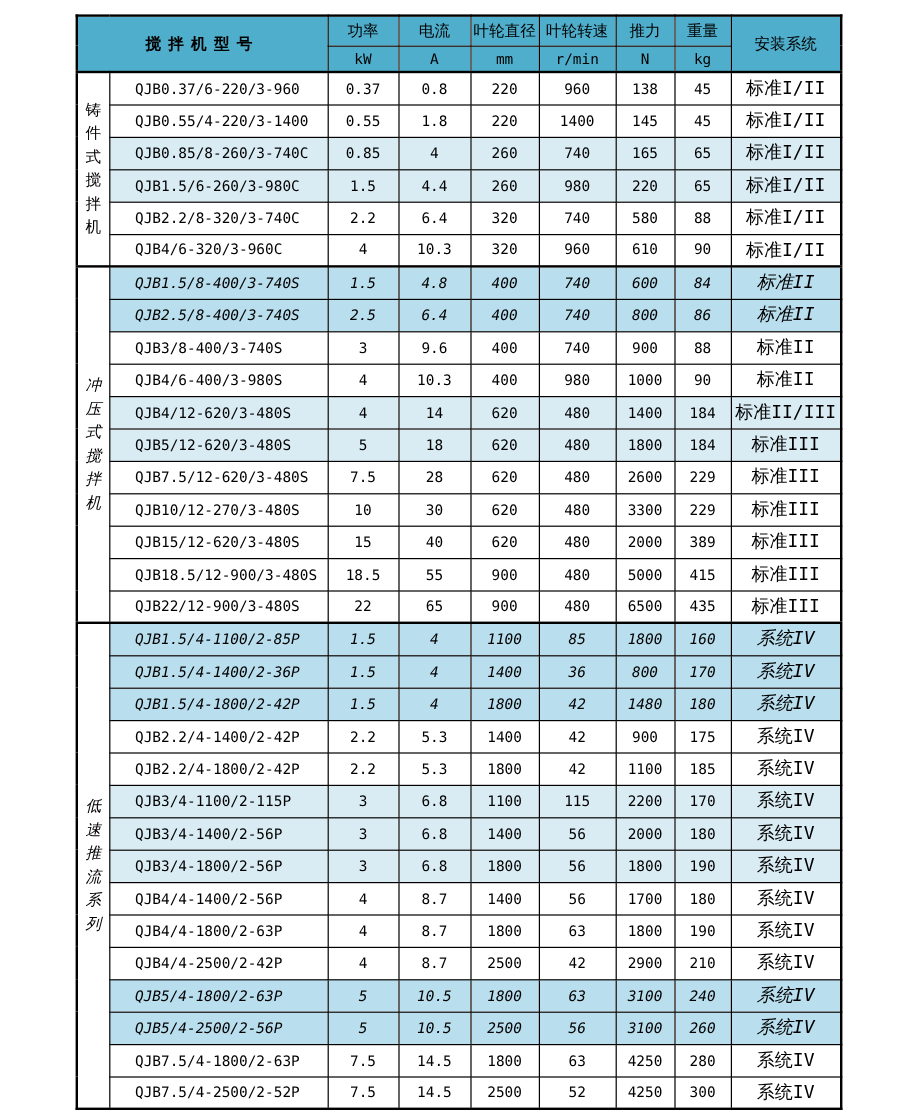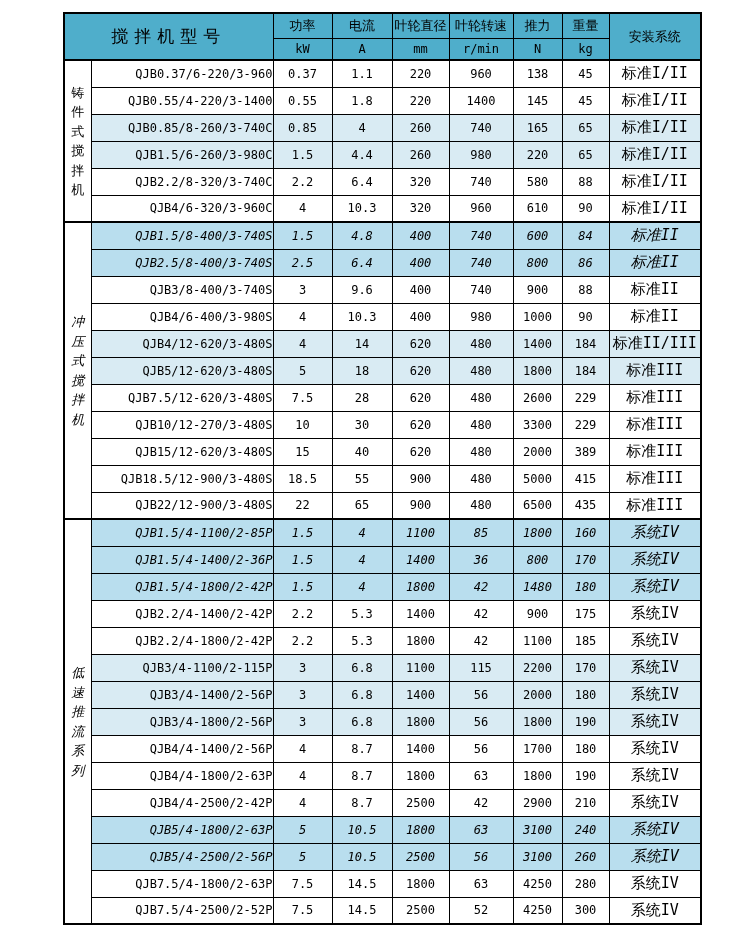--- a/index.html
+++ b/index.html
@@ -20,26 +20,26 @@
     border:2px solid var(--border);
   }
   th,td{border:1px solid var(--border);overflow:hidden;}
   thead{border-bottom:2px solid var(--border);}
   thead th{
     background:var(--header-bg);
     font-weight:normal;font-size:13px;text-align:center;padding:0;
   }
   thead tr.names{height:25px;}
   thead tr.units{height:22px;padding-left:26px;}
-  thead th.model-head{letter-spacing:6px;font-size:17px;}
+  thead th.model-head{letter-spacing:6px;font-size:13px;font-weight:bold;}
   thead th.unit{font-size:12px;}
   tbody{border-top:2px solid var(--border);}
   tbody tr{height:27px;}
   tbody td{font-size:12px;text-align:center;padding:0;background:#fff;}
-  tbody td.cell-model{text-align:right;padding-left:21px;font-size:12px;}
+  tbody td.cell-model{text-align:left;padding-left:21px;font-size:12px;}
   tbody td.cell-install{font-size:15px;}
   td.group-label{
     background:#fff !important;
     font-size:13px;text-align:center;vertical-align:middle;
     white-space:pre-line;line-height:1.5;padding:0;
   }
   tr.shade-light td{background:var(--row-light);}
   tr.shade-blue  td{background:var(--row-blue);font-style:italic;}
   tr.shade-white td{background:#ffffff;}
 </style>
@@ -83,21 +83,21 @@
   <tbody>
         <tr class="shade-white">
           <td rowspan="6" class="group-label">铸
 件
 式
 搅
 拌
 机</td>
           <td class="cell-model">QJB0.37/6-220/3-960</td>
           <td class="cell-power">0.37</td>
-          <td class="cell-current">1.1</td>
+          <td class="cell-current">0.8</td>
           <td class="cell-diameter">220</td>
           <td class="cell-speed">960</td>
           <td class="cell-thrust">138</td>
           <td class="cell-weight">45</td>
           <td class="cell-install">标准I/II</td>
         </tr>
         <tr class="shade-white">
           <td class="cell-model">QJB0.55/4-220/3-1400</td>
           <td class="cell-power">0.55</td>
           <td class="cell-current">1.8</td>

